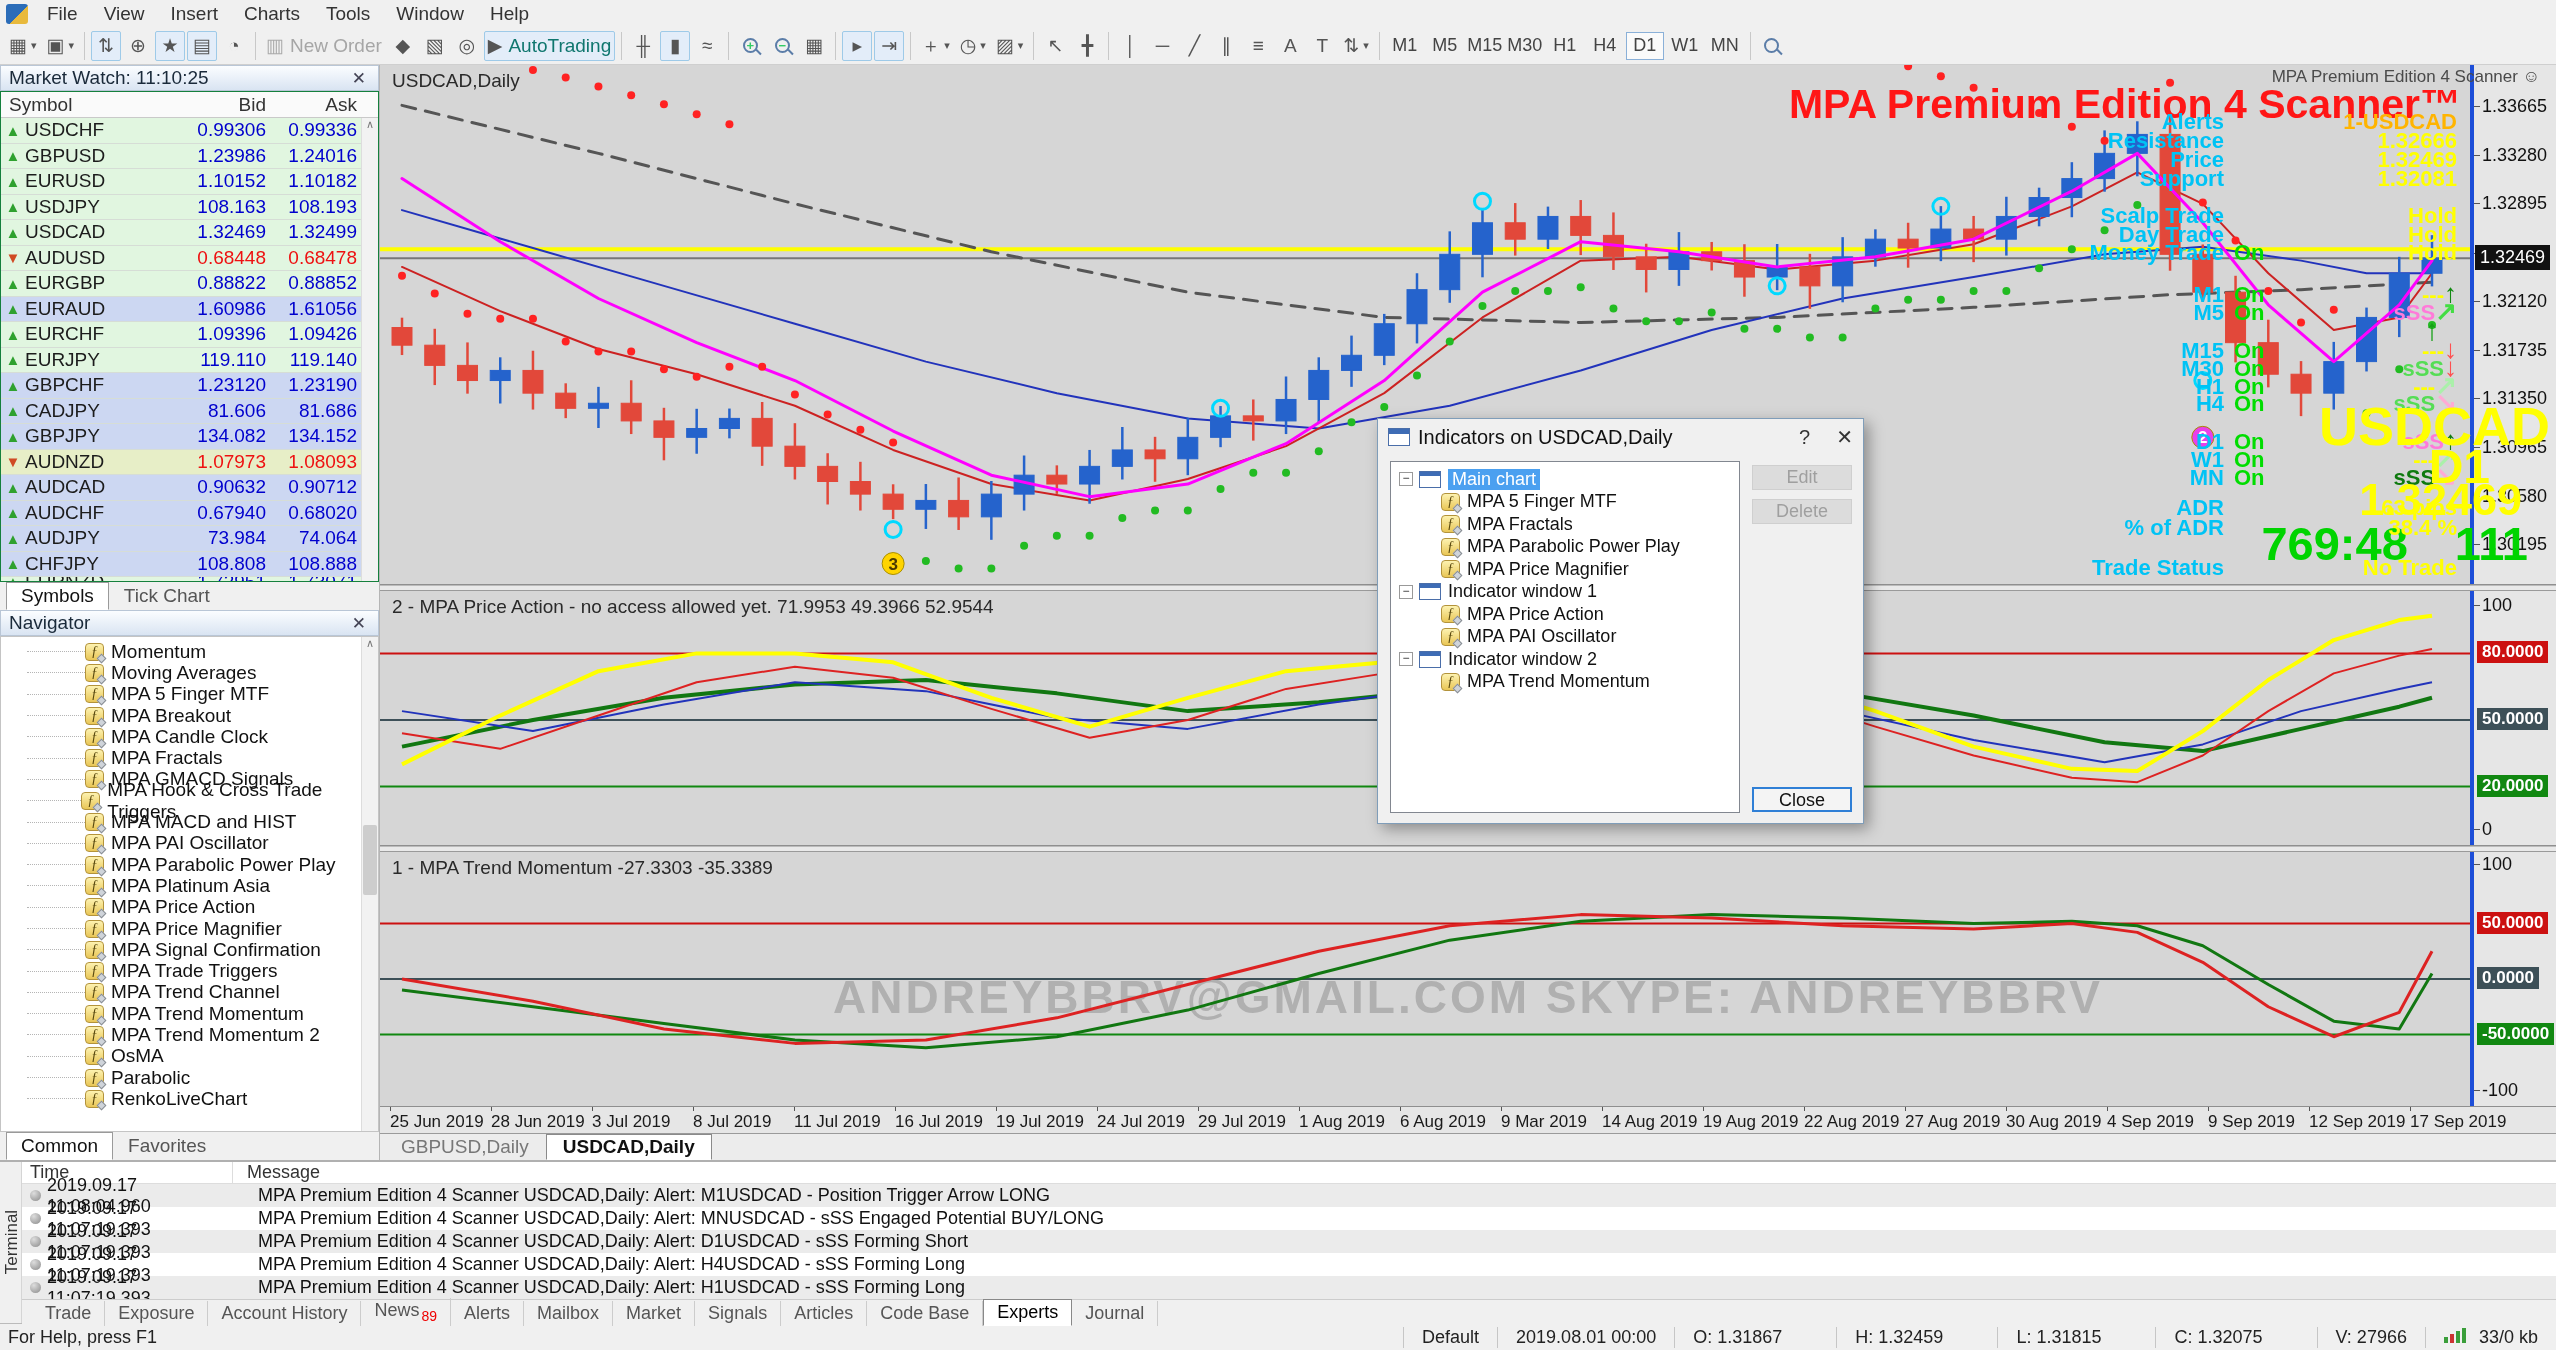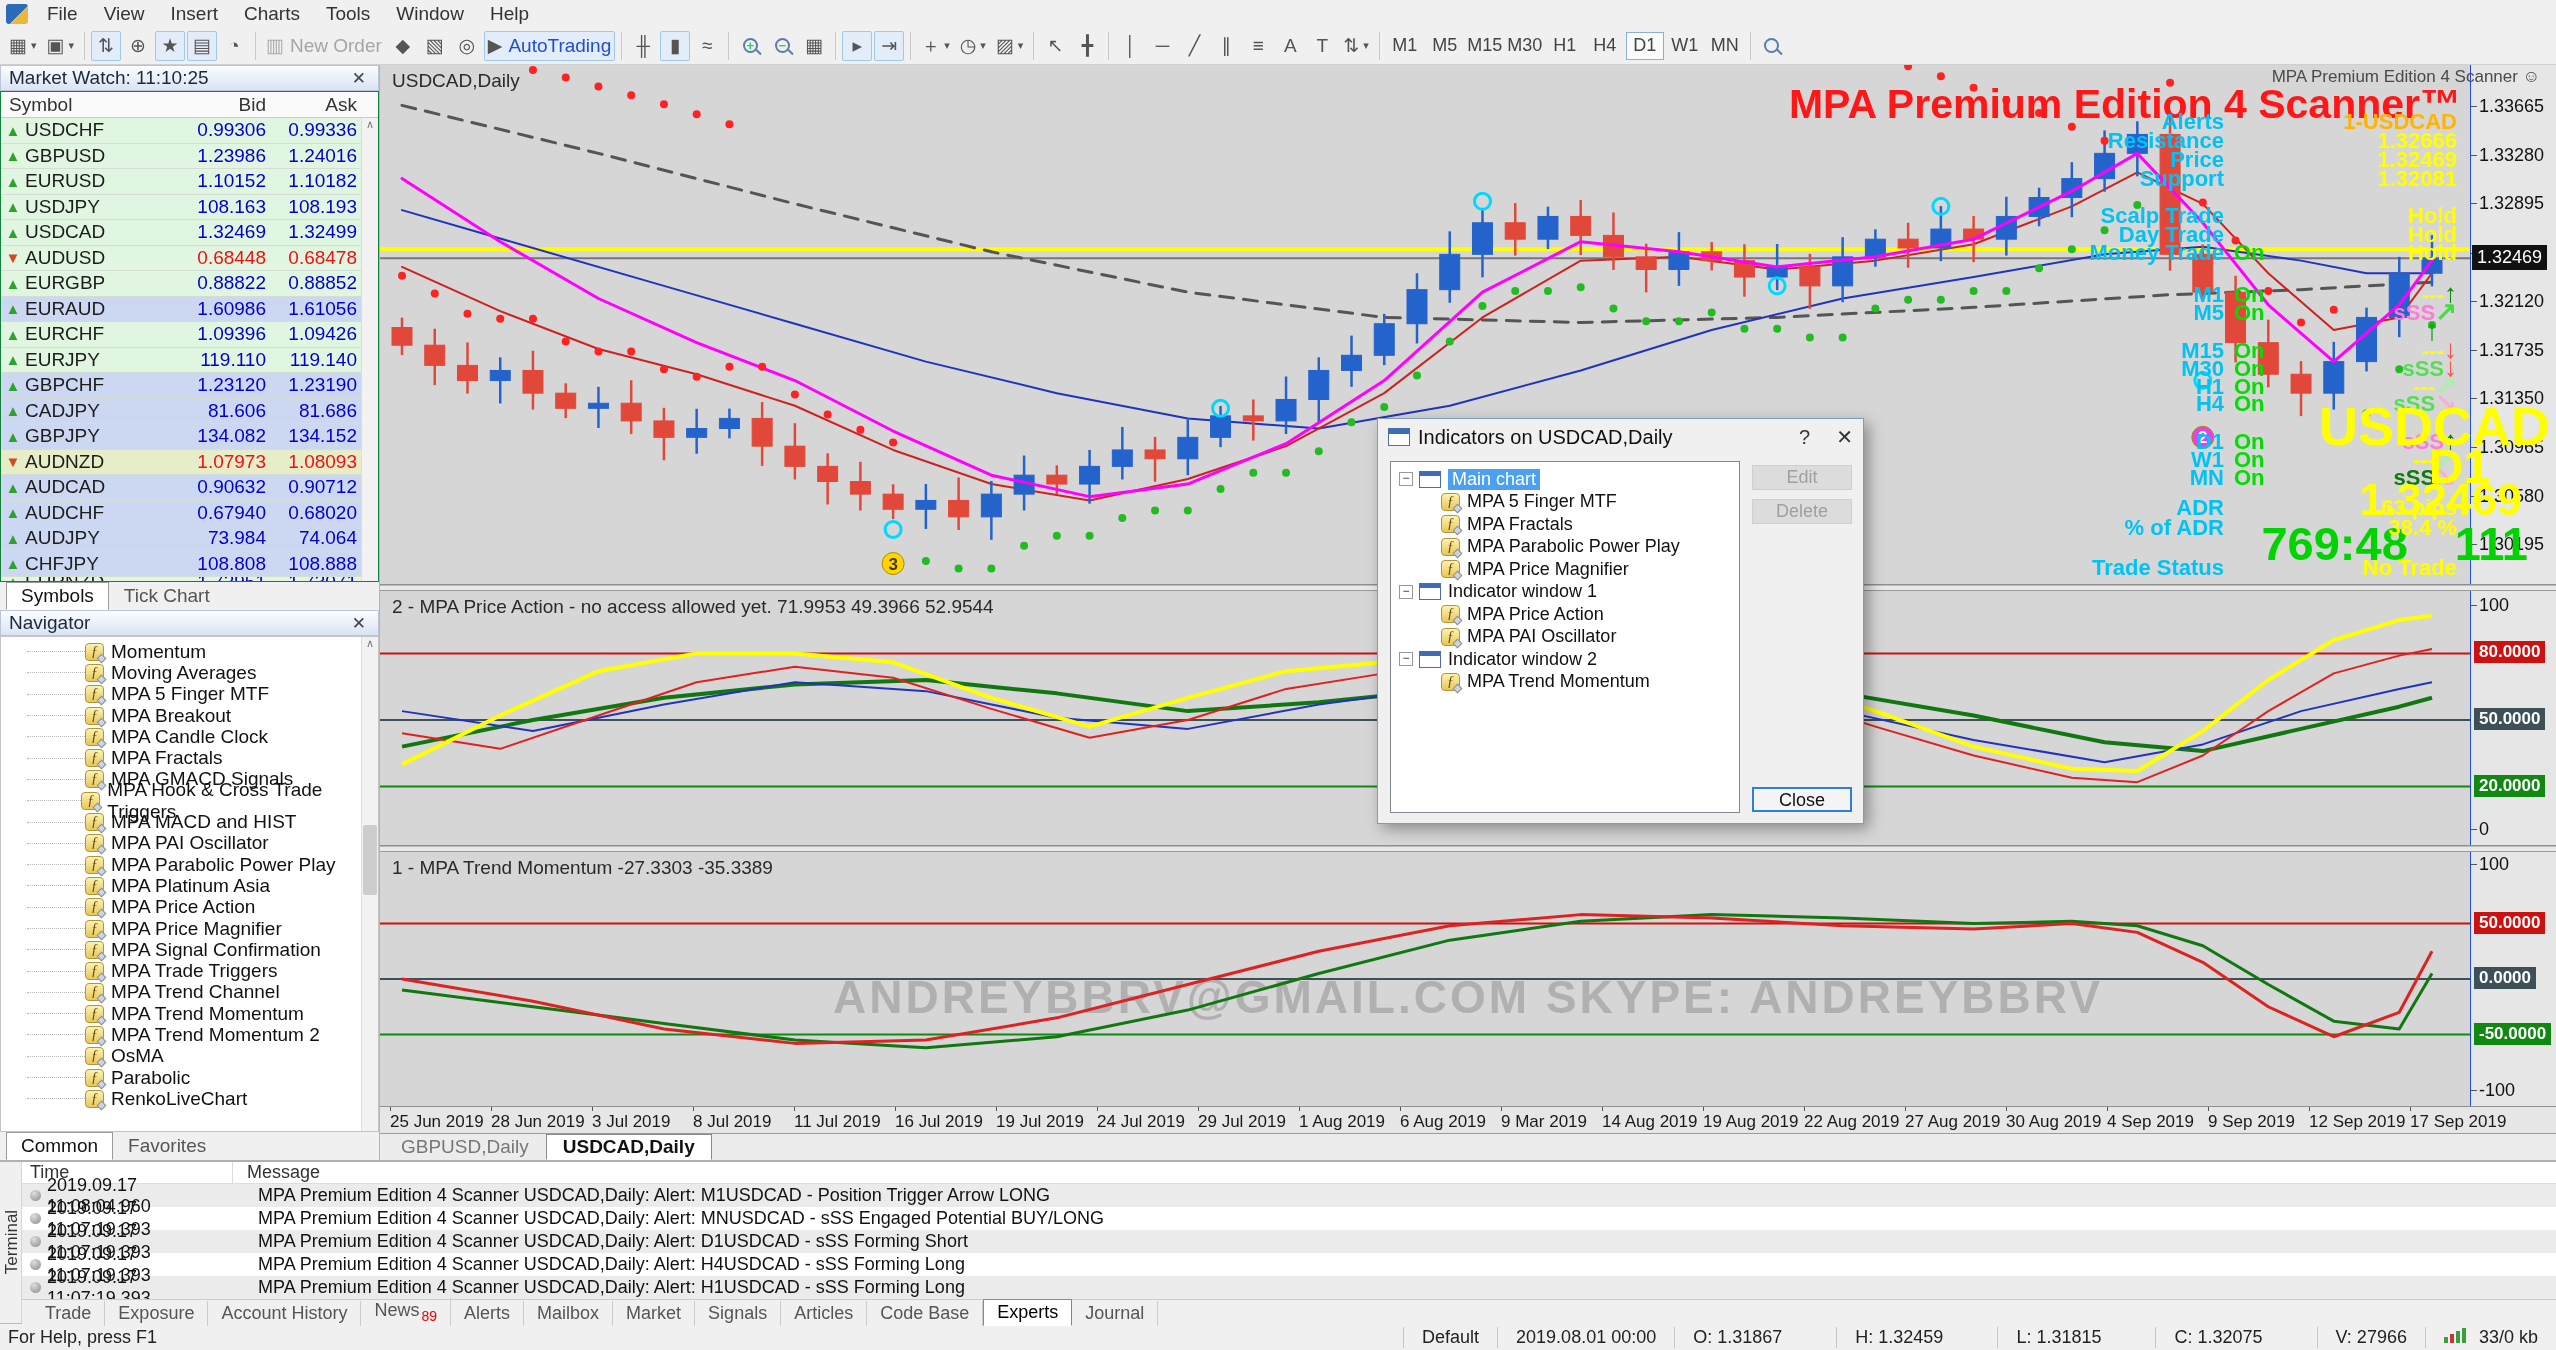--- a/index.html
+++ b/index.html
@@ -15,21 +15,21 @@
 
   
   #toolbar { height:38px; display:flex; align-items:center; background:#f0f0f0;
     border-bottom:1px solid #cfcfcf; padding-left:4px; }
   .tb-sep { width:1px; height:28px; background:#c8c8c8; margin:0 5px; }
   .tb-btn { height:30px; min-width:30px; display:flex; align-items:center; justify-content:center;
     margin:0 1px; border:1px solid transparent; border-radius:2px; font-size:18px; color:#555; padding:0 3px; }
   .tb-btn.pressed { background:#e3edf9; border-color:#9ecae8; }
   .tb-btn.disabled { color:#aaa; }
   .tb-btn .g { font-size:19px; line-height:1; }
-  .tb-btn .lbl { font-size:19px; margin-left:6px; color:#1d4ed8; }
+  .tb-btn .lbl { font-size:19px; margin-left:6px; color:#0f766e; }
   .tb-btn.disabled .lbl { color:#a6a6a6; }
   .tb-btn .caret { font-size:11px; margin-left:4px; color:#555; }
   .mag { width:15px; height:15px; border:2px solid #5b7da8; border-radius:50%;
     display:flex; align-items:center; justify-content:center; font-size:13px; font-weight:bold;
     color:#3c6; position:relative; }
   .mag:after { content:""; position:absolute; width:7px; height:2px; background:#5b7da8;
     right:-6px; bottom:-2px; transform:rotate(45deg); }
   .tf-btn { height:28px; min-width:38px; display:flex; align-items:center; justify-content:center;
     font-size:18px; color:#444; border:1px solid transparent; margin:0 1px; }
   .tf-btn.active { background:#fafafa; border-color:#8ab0d8; }
@@ -76,21 +76,21 @@
     border-left:1px solid #ddd; font-size:11px; color:#777; text-align:center; }
   #nav-thumb { position:absolute; left:1px; right:1px; top:38%; height:70px; background:#cdcdcd; border-radius:2px; }
 
   
   #workspace { position:relative; flex:1; background:#d6d6d6; }
   .pane { position:relative; width:2176px; background:#d6d6d6; overflow:hidden; }
   #main-pane { height:520px; border-bottom:1px solid #8f8f8f; }
   .splitter { height:6px; background:#e9e9e9; border-top:1px solid #bbb; border-bottom:1px solid #9a9a9a; width:2176px; }
   #ind1-pane,#ind2-pane { height:255px; border-bottom:1px solid #8f8f8f; }
   .scale-col { position:absolute; top:0; right:0; width:86px; height:100%; background:#e6e6e6;
-    border-left:1px solid #1d4ed8; z-index:3; }
+    border-left:4px solid #1d4ed8; z-index:3; }
   .tick { position:absolute; left:8px; font-size:18px; color:#111; }
   .tick:before { content:""; position:absolute; left:-8px; top:10px; width:6px; height:1px; background:#555; }
   .badge { position:absolute; left:3px; font-size:17px; color:#fff; padding:1px 5px; font-weight:bold; }
   .cur-badge { position:absolute; left:1px; background:#111; color:#fff; font-size:18px; padding:2px 5px; }
   .pane-label { position:absolute; left:12px; top:5px; font-size:19px; color:#2a2a2a; z-index:2; }
   svg.plot { position:absolute; left:0; top:0; }
 
   
   #scanner-overlay { position:absolute; inset:0; z-index:4; pointer-events:none; }
   #sc-small-title { position:absolute; right:16px; top:2px; font-size:17px; color:#4a4a4a; }

